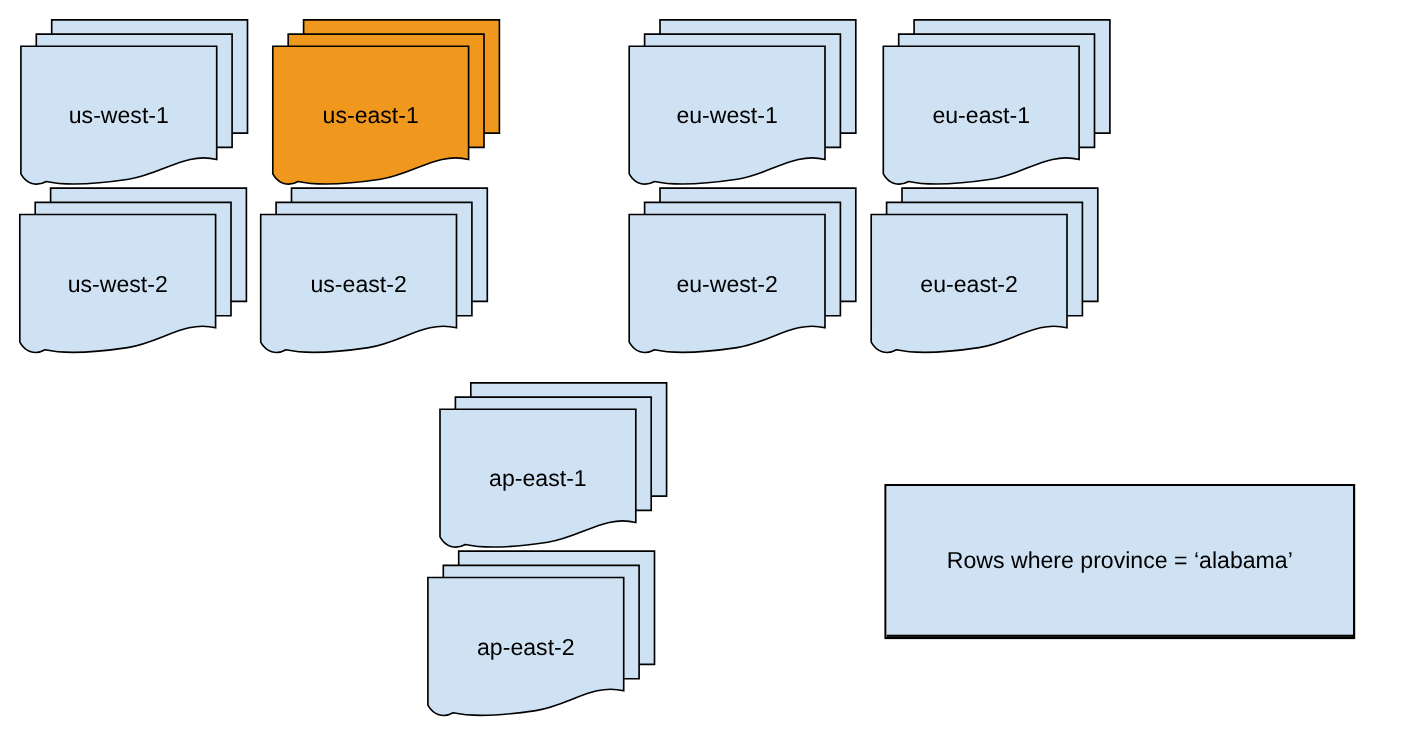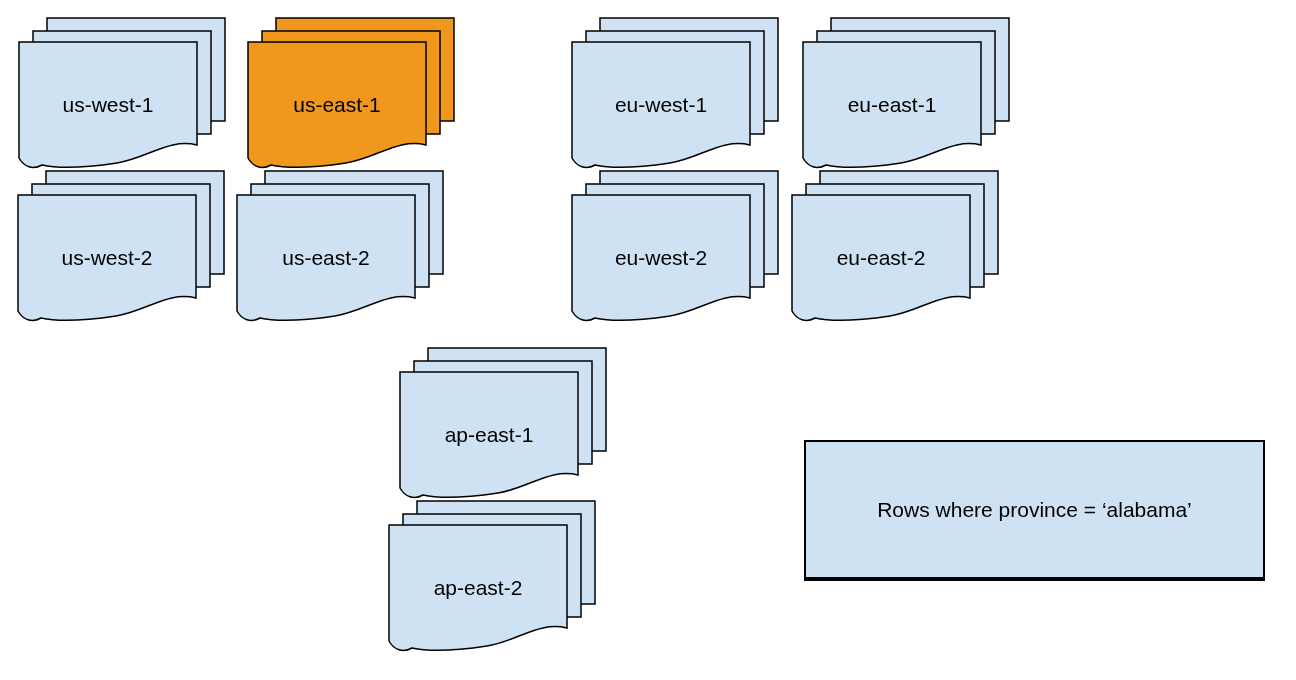--- a/index.html
+++ b/index.html
@@ -108,19 +108,19 @@
     <text x="90" y="95">ap-east-1</text>
   </svg>
 
   <svg class="stack" style="left:388px;top:500px" width="212" height="158" viewBox="0 0 212 158">
     <path d="M29 1 H207 V104 H29 Z" fill="#cfe2f3"></path>
     <path d="M15 14 H193 V117 H15 Z" fill="#cfe2f3"></path>
     <path d="M1 25 H179 V128 C151 121 130 141 99 146 C72 150 42 152 24 148 C15 153 6 150 1 141 Z" fill="#cfe2f3"></path>
     <text x="90" y="95">ap-east-2</text>
   </svg>
 
-  <div class="legend" style="left:804px;top:440px;width:461px;height:141px">
+  <div class="legend" style="left:804px;top:440px;width:428px;height:141px">
     <div class="legend-row first" style="background-color: rgb(207, 226, 243);">
       <span>Rows where province = ‘alabama’</span>
     </div>
   </div>
 
 </div>
 
 </body></html>

